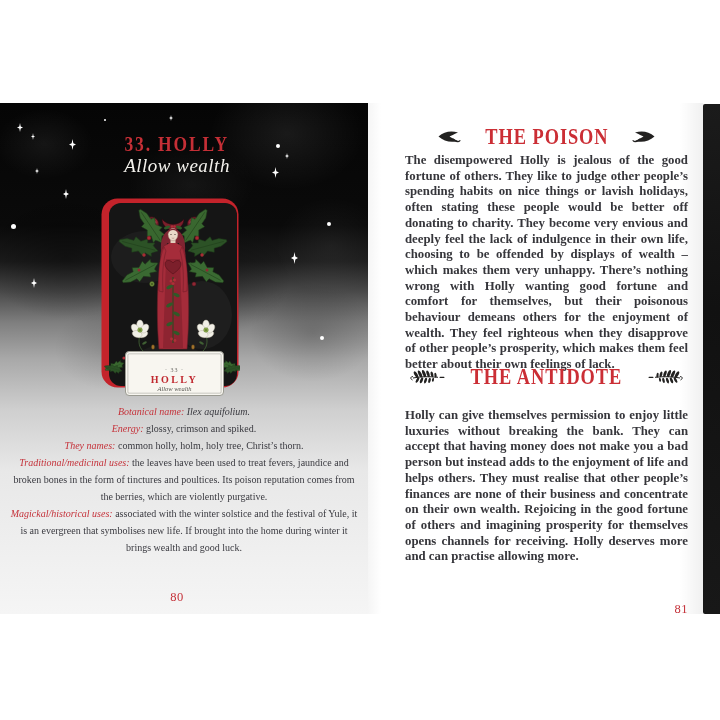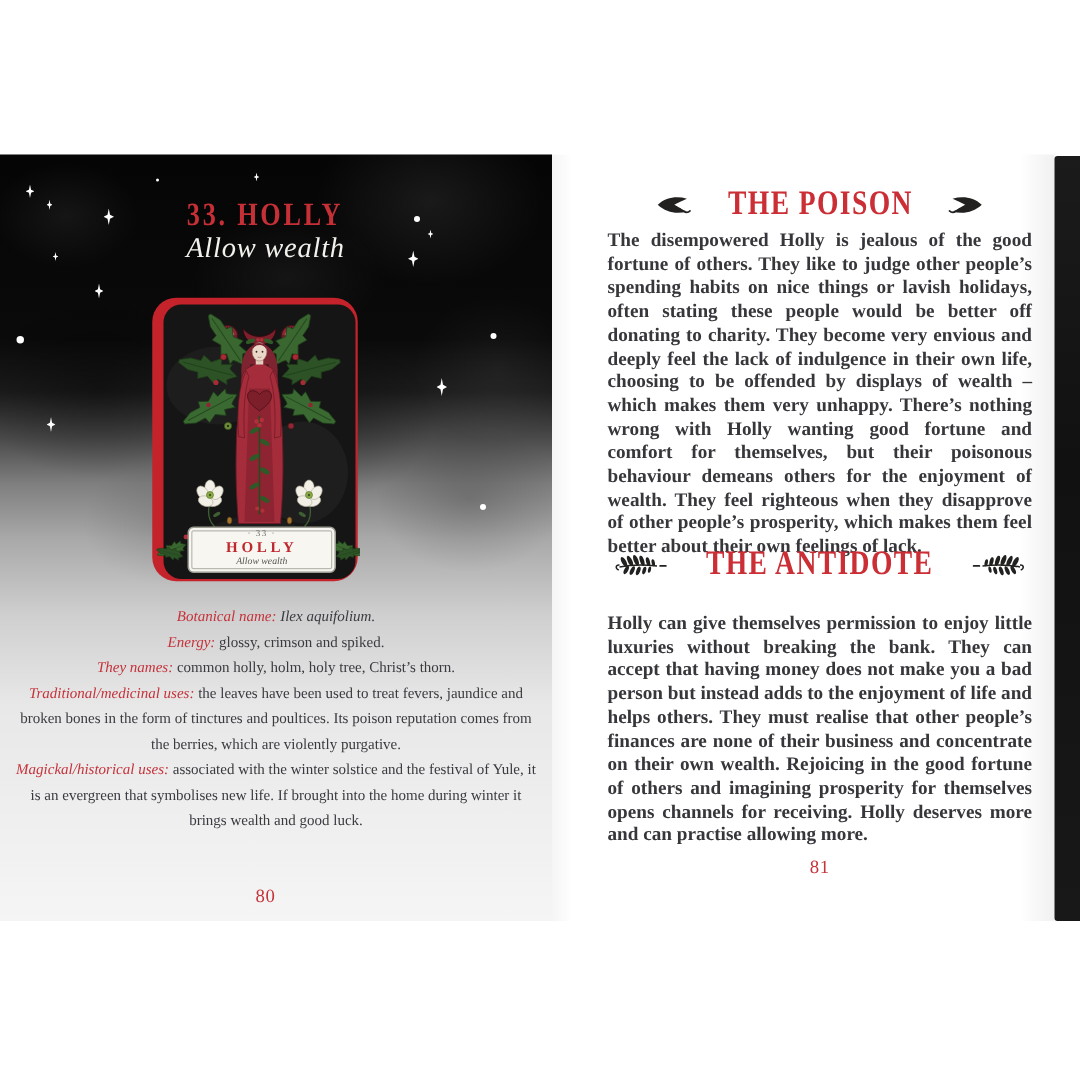--- a/index.html
+++ b/index.html
@@ -27,34 +27,34 @@
   .lp-title{position:absolute;top:30px;left:0;width:354px;text-align:center;
     color:#c52f36;font-weight:700;font-size:19px;letter-spacing:2px;}
   .display{display:inline-block;transform:scale(0.92,1.14);transform-origin:center;}
   .lp-subtitle{position:absolute;top:52px;left:0;width:354px;text-align:center;
     color:#f3f1ec;font-style:italic;font-size:19px;letter-spacing:0.5px;}
 
   .tarot-card{position:absolute;left:100px;top:94px;width:140px;height:192px;}
   .tarot-card svg{position:absolute;inset:0;}
   .banner{position:absolute;left:25px;top:154px;width:97px;height:28px;
     background:#f8f6f0;border:1px solid #9b9b92;border-radius:4px;text-align:center;
-    box-shadow:inset 0 0 0 1.5px #f8f6f0, inset 0 0 0 2.3px #b9b9b0;padding-top:1px;}
+    box-shadow:inset 0 0 0 1.5px #f8f6f0, inset 0 0 0 2.3px #b9b9b0;padding-top:15px;}
   .banner-num{font-size:6px;color:#6b6b66;letter-spacing:1px;line-height:7px;}
   .banner-name{font-size:10px;color:#c0282f;font-weight:700;letter-spacing:2.5px;line-height:11px;}
   .banner-motto{font-size:6.5px;font-style:italic;color:#55554f;line-height:8px;}
 
   .botanical{position:absolute;left:8px;top:300px;width:352px;text-align:center;
     font-size:10px;line-height:17px;color:#3a3a40;}
   .botanical p{margin:0;}
   .lbl{color:#c5323a;font-style:italic;}
   .latin{font-style:italic;}
 
   .pagenum{position:absolute;color:#c5323a;font-size:12.5px;letter-spacing:0.5px;}
   .pagenum.lp{top:487px;left:0;width:354px;text-align:center;}
-  .pagenum.rp{top:468px;left:37px;width:283px;text-align:center;}
+  .pagenum.rp{top:499px;left:37px;width:283px;text-align:right;}
 
   
   .right-page{position:absolute;left:368px;top:0;width:335px;height:511px;background:#ffffff;}
   .right-page .edge-shade{position:absolute;inset:0;pointer-events:none;
     background:linear-gradient(90deg,rgba(0,0,0,0.04) 0%,transparent 4%,transparent 93%,rgba(0,0,0,0.06) 100%);}
   .heading-row{position:absolute;left:37px;width:283px;display:flex;align-items:center;
     justify-content:center;gap:19px;}
   .heading-row.h1{top:22px;}
   .heading-row.h2{top:262px;}
   .rp-heading{color:#cb2e35;font-weight:700;font-size:20px;letter-spacing:1px;white-space:nowrap;}

